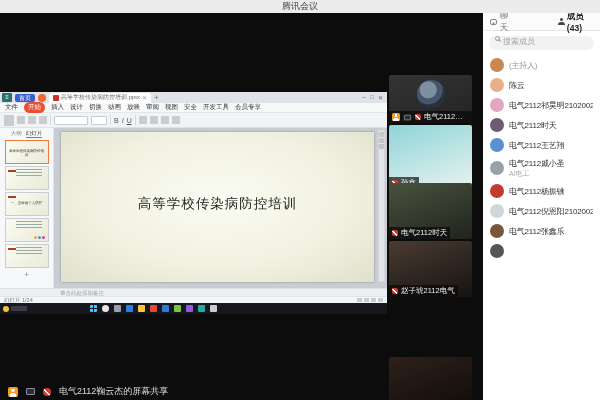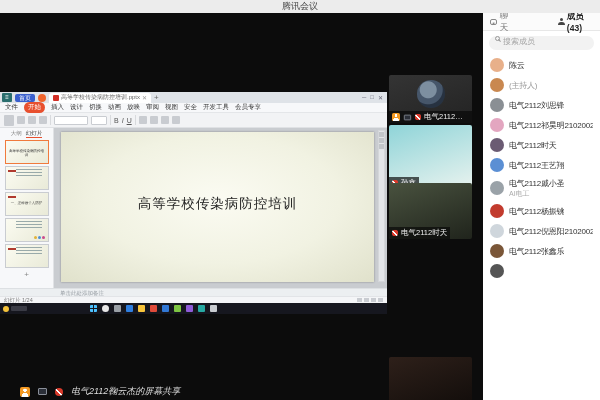--- a/index.html
+++ b/index.html
@@ -64,21 +64,21 @@
   .weather .sun { width:6px; height:6px; border-radius:50%; background:#f5c33b; }
   .weather .txt { width:16px; height:5px; background:#3a3b45; border-radius:1px; }
   .tb-icons { display:flex; gap:5px; align-items:center; }
   .tb-ic { width:7px; height:7px; border-radius:1px; }
   .tb-ic.start { background:
       linear-gradient(90deg, transparent 46%, #16171f 46%, #16171f 54%, transparent 54%),
       linear-gradient(0deg, transparent 46%, #16171f 46%, #16171f 54%, transparent 54%),
       #4cc2ff; }
 
   
-  .share-banner { position:absolute; left:20px; bottom:2px; display:flex; align-items:center; gap:8px; z-index:5;font-style:italic; }
+  .share-banner { position:absolute; left:8px; bottom:2px; display:flex; align-items:center; gap:8px; z-index:5; }
   .host-badge { width:10px; height:10px; border-radius:2px; background:
       radial-gradient(circle at 50% 32%, #fff 0 1.6px, transparent 1.8px),
       radial-gradient(circle at 50% 95%, #fff 0 3.4px, transparent 3.6px),
       #f59a23; }
   .monitor-ic { width:9px; height:7px; border:1px solid #8a8f99; border-radius:1px; background:#2b2f38; }
   .mic-muted { width:8px; height:8px; border-radius:50%; background:
       linear-gradient(45deg, transparent 42%, #fff 42%, #fff 56%, transparent 56%), #d93a2b; }
   .share-banner .txt { font-size:9px; color:#ddd; white-space:nowrap; }
 
   
@@ -267,20 +267,28 @@
     </span>
   </div>
   <div class="tile" style="top:121px;height:56px;background:linear-gradient(160deg,#49523f,#20241c)">
 
     <span class="label">
 
       <span class="mic-muted"></span>
       <span class="txt">电气2112时天</span>
     </span>
   </div>
+  <div class="tile" style="top:179px;height:56px;background:linear-gradient(160deg,#4a3b33,#171310)">
+
+    <span class="label">
+
+      <span class="mic-muted"></span>
+      <span class="txt">赵子琥2112电气</span>
+    </span>
+  </div>
   <div class="tile" style="top:295px;height:56px;background:linear-gradient(160deg,#2e201a,#0f0b09)">
     
     
   </div>
     </div>
 </div>
 
 <div class="panel">
   <div class="p-header">
     <span class="p-tab">
@@ -293,37 +301,30 @@
     </span>
   </div>
   <div class="p-search">
     <div class="box">
       <span class="search-glyph"></span>
       <span class="ph">搜索成员</span>
     </div>
   </div>
   <div class="m-list" id="member-list">
   <div class="mrow ">
+    <span class="mav" style="background:#c98850"></span>
+    <span class="mtxt">
+      <span class="mname gray">(主持人)</span>
+
+    </span>
+  </div>
+  <div class="mrow ">
     <span class="mav" style="background:#e8b08a"></span>
     <span class="mtxt">
       <span class="mname ">陈云</span>
-
-    </span>
-  </div>
-  <div class="mrow ">
-    <span class="mav" style="background:#c98850"></span>
-    <span class="mtxt">
-      <span class="mname gray">(主持人)</span>
-
-    </span>
-  </div>
-  <div class="mrow ">
-    <span class="mav" style="background:#8a8f94"></span>
-    <span class="mtxt">
-      <span class="mname ">电气2112刘思锋</span>
 
     </span>
   </div>
   <div class="mrow ">
     <span class="mav" style="background:#e3a6c0"></span>
     <span class="mtxt">
       <span class="mname ">电气2112祁昊明210200270107</span>
 
     </span>
   </div>

